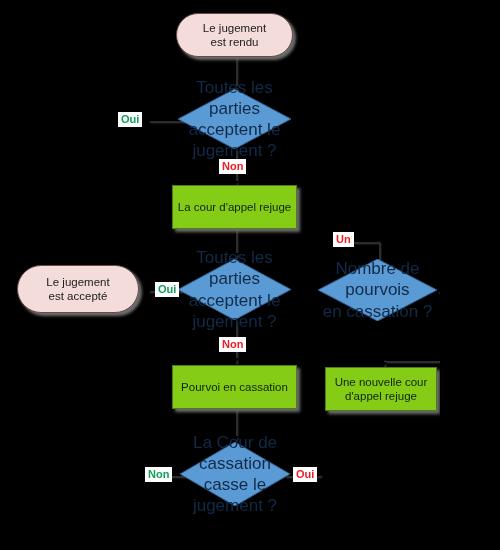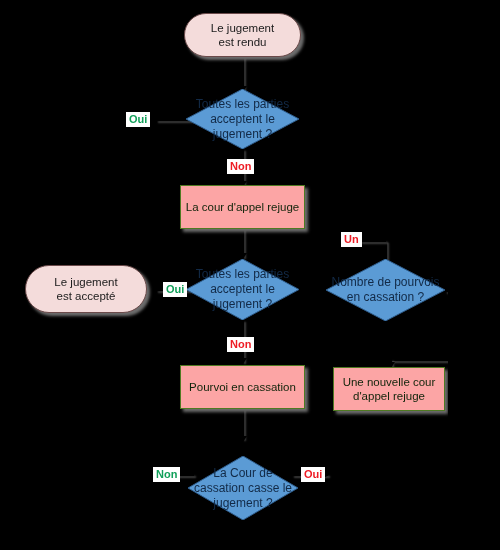--- a/index.html
+++ b/index.html
@@ -8,21 +8,20 @@
     padding: 0;
     background: #000000;
   }
   #canvas {
     position: relative;
     width: 440px;
     height: 550px;
     background: #000000;
     overflow: hidden;
     font-family: "Liberation Sans", sans-serif;
-    margin-left: 8px;
   }
   
   .node {
     position: absolute;
     box-sizing: border-box;
     display: flex;
     align-items: center;
     justify-content: center;
     text-align: center;
     line-height: 1.25;
@@ -38,32 +37,32 @@
     background: #f4dcdb;
     border: 1px solid #6b4a4a;
     border-radius: 999px;
     color: #1b1b1b;
     font-size: 11.5px;
     box-shadow: 3px 3px 3px rgba(128,128,128,0.85);
   }
 
   
   .process {
-    background: #fca5a5;
+    background: #84cc16;
     border: 1px solid #4f7a22;
     color: #10240a;
     font-size: 11.5px;
     box-shadow: 3px 3px 3px rgba(128,128,128,0.85);
   }
 
   
   .decision {
     background: transparent;
     color: #122a47;
-    font-size: 12px;
+    font-size: 17px;
   }
   .decision .dia {
     position: absolute;
     left: 0; top: 0;
     width: 100%;
     height: 100%;
     z-index: 0;
   }
   .decision .label {
     position: relative;
@@ -210,21 +209,21 @@
   <div class="node process" style="left:325px; top:367px; width:112px; height:44px;">
     <span class="label">Une nouvelle cour
 d'appel rejuge</span>
   </div>
 
   <div class="node process" style="left:172px; top:365px; width:125px; height:44px;">
     <span class="label">Pourvoi en cassation</span>
   </div>
 
 
-  <div class="node decision" style="left:180px; top:456px; width:110px; height:64px;">
+  <div class="node decision" style="left:180px; top:442px; width:110px; height:64px;">
     <svg class="dia" viewBox="0 0 110 64" preserveAspectRatio="none">
       <polygon points="55,0 110,32 55,64 0,32" fill="#5b9bd5" stroke="#2f5d8c" stroke-width="1"></polygon>
     </svg>
     <span class="label">La Cour de
 cassation casse le
 jugement ?</span>
   </div>
 
   <div class="edge-label lbl-green" style="left:145px; top:467px;">Non</div>
 

